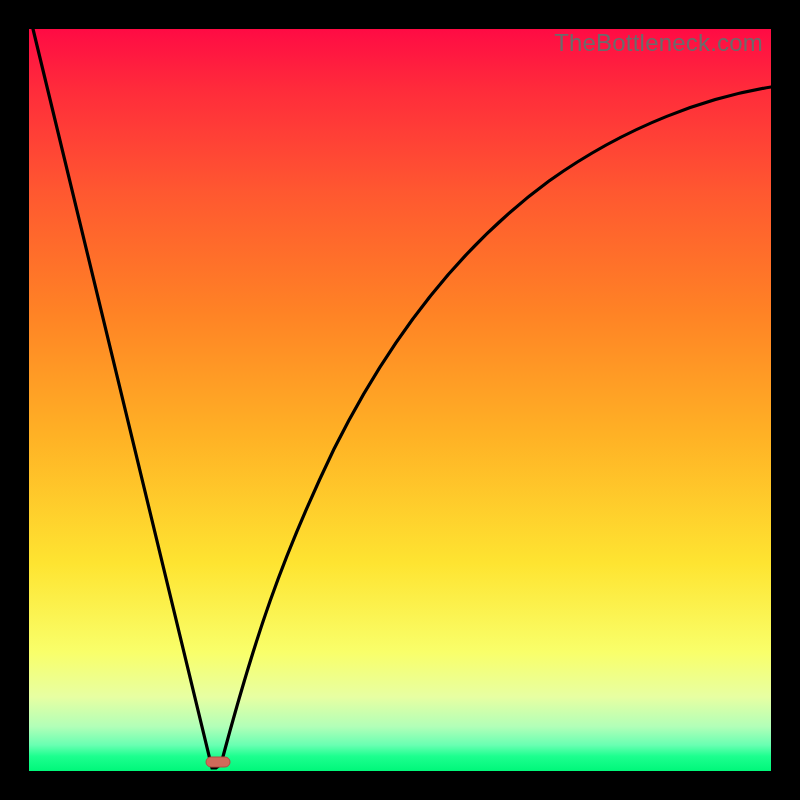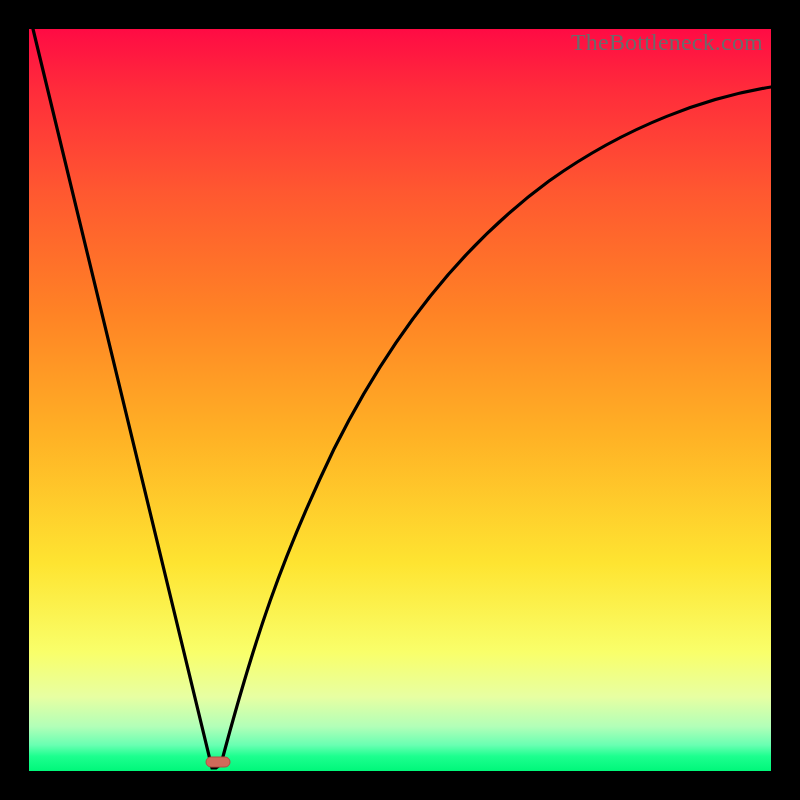--- a/index.html
+++ b/index.html
@@ -40,21 +40,20 @@
   }
   .watermark {
     position: absolute;
     top: 0px;
     right: 8px;
     color: #6b6b6b;
     font-size: 24px;
     font-weight: 400;
     letter-spacing: 0.2px;
     user-select: none;
-    font-family: Liberation Serif, serif;
   }
   svg.curve {
     position: absolute;
     inset: 0;
     width: 742px;
     height: 742px;
     overflow: visible;
   }
   .iconbar {
     position: absolute;

